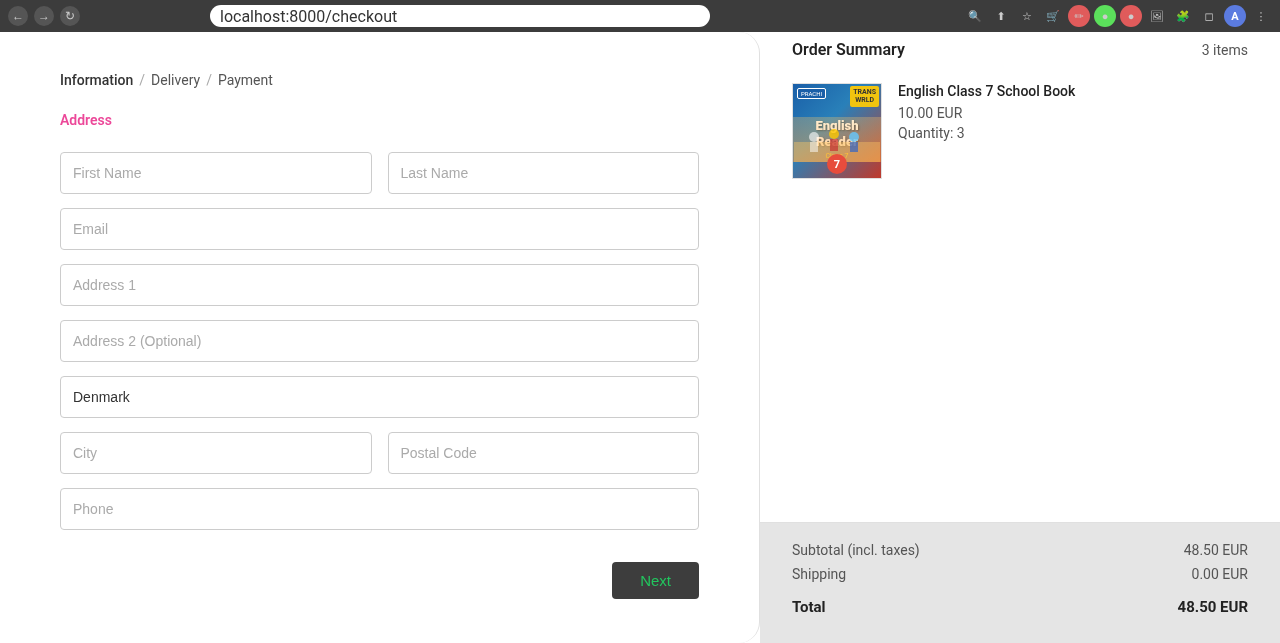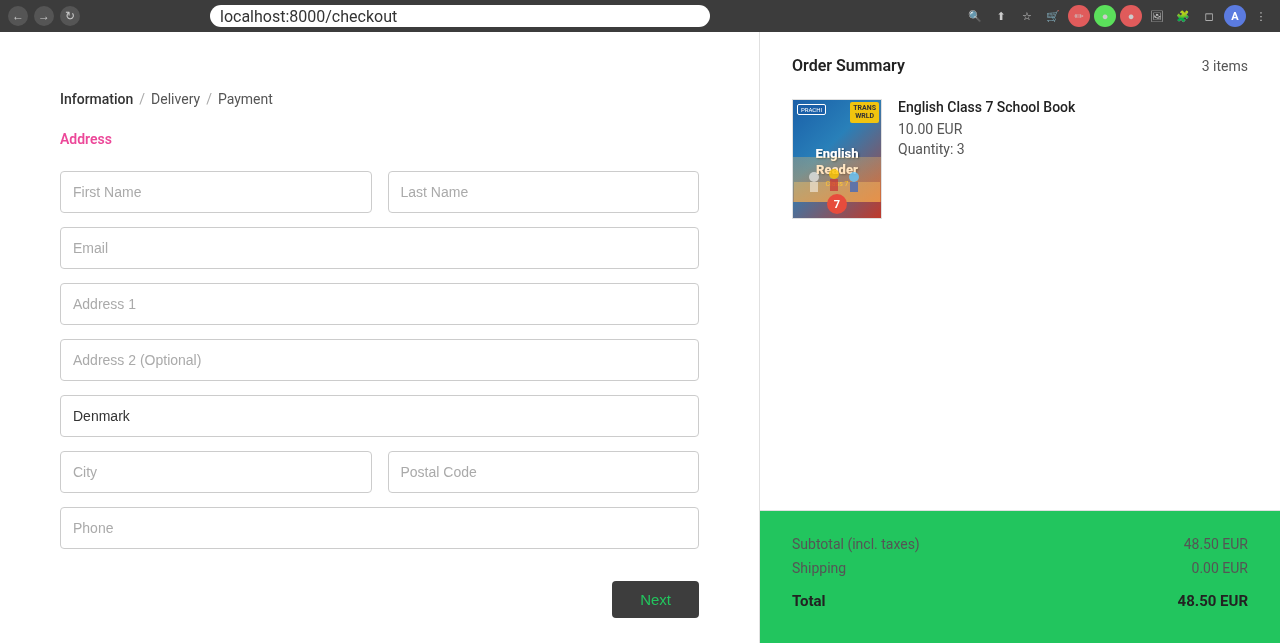--- a/index.html
+++ b/index.html
@@ -78,22 +78,23 @@
       height: 611px;
       overflow: hidden;
     }
 
     
     .checkout-panel {
       width: 760px;
       height: 611px;
       overflow-y: auto;
       border-right: 1px solid #e0e0e0;
-      padding: 59px 60px;
+      padding: 40px 60px;
       position: relative;
+      border-radius: 21px;
     }
 
     
     .checkout-panel::-webkit-scrollbar {
       width: 8px;
     }
     .checkout-panel::-webkit-scrollbar-track {
       background: #f1f1f1;
     }
     .checkout-panel::-webkit-scrollbar-thumb {
@@ -169,21 +170,21 @@
       padding: 10px 28px;
       font-size: 15px;
       cursor: pointer;
       float: right;
       margin-top: 16px;
     }
 
     
     .order-panel {
       flex: 1;
-      padding: 24px 32px;
+      padding: 8px 32px;
       background: #fff;
       overflow-y: auto;
     }
 
     .order-header {
       display: flex;
       justify-content: space-between;
       align-items: center;
       margin-bottom: 24px;
     }
@@ -198,21 +199,21 @@
     }
 
     
     .product-row {
       display: flex;
       gap: 16px;
       margin-bottom: 24px;
     }
     .product-image {
       width: 90px;
-      height: 120px;
+      height: 96px;
       flex-shrink: 0;
       position: relative;
       overflow: hidden;
       border: 1px solid #e0e0e0;
     }
     .book-cover {
       width: 100%;
       height: 100%;
       background: linear-gradient(135deg, #1a5fa8 0%, #2980b9 40%, #c0392b 100%);
       display: flex;
@@ -460,21 +461,21 @@
           <div class="product-price">10.00 EUR</div>
           <div class="product-qty">
             <span>Quantity:</span>
             <span>3</span>
           </div>
         </div>
       </div>
 
     </div>
 
-    <div style="border-top:1px solid #e0e0e0; padding:25px 32px; background:#22c55e;">
+    <div style="border-top:1px solid #e0e0e0; padding:19px 32px; background:#e5e5e5;">
       <div class="total-row">
         <span class="total-label">Subtotal (incl. taxes)</span>
         <span class="total-value">48.50 EUR</span>
       </div>
       <div class="total-row">
         <span class="total-label">Shipping</span>
         <span class="total-value">0.00 EUR</span>
       </div>
       <div class="total-row grand-total">
         <span class="total-label">Total</span>

